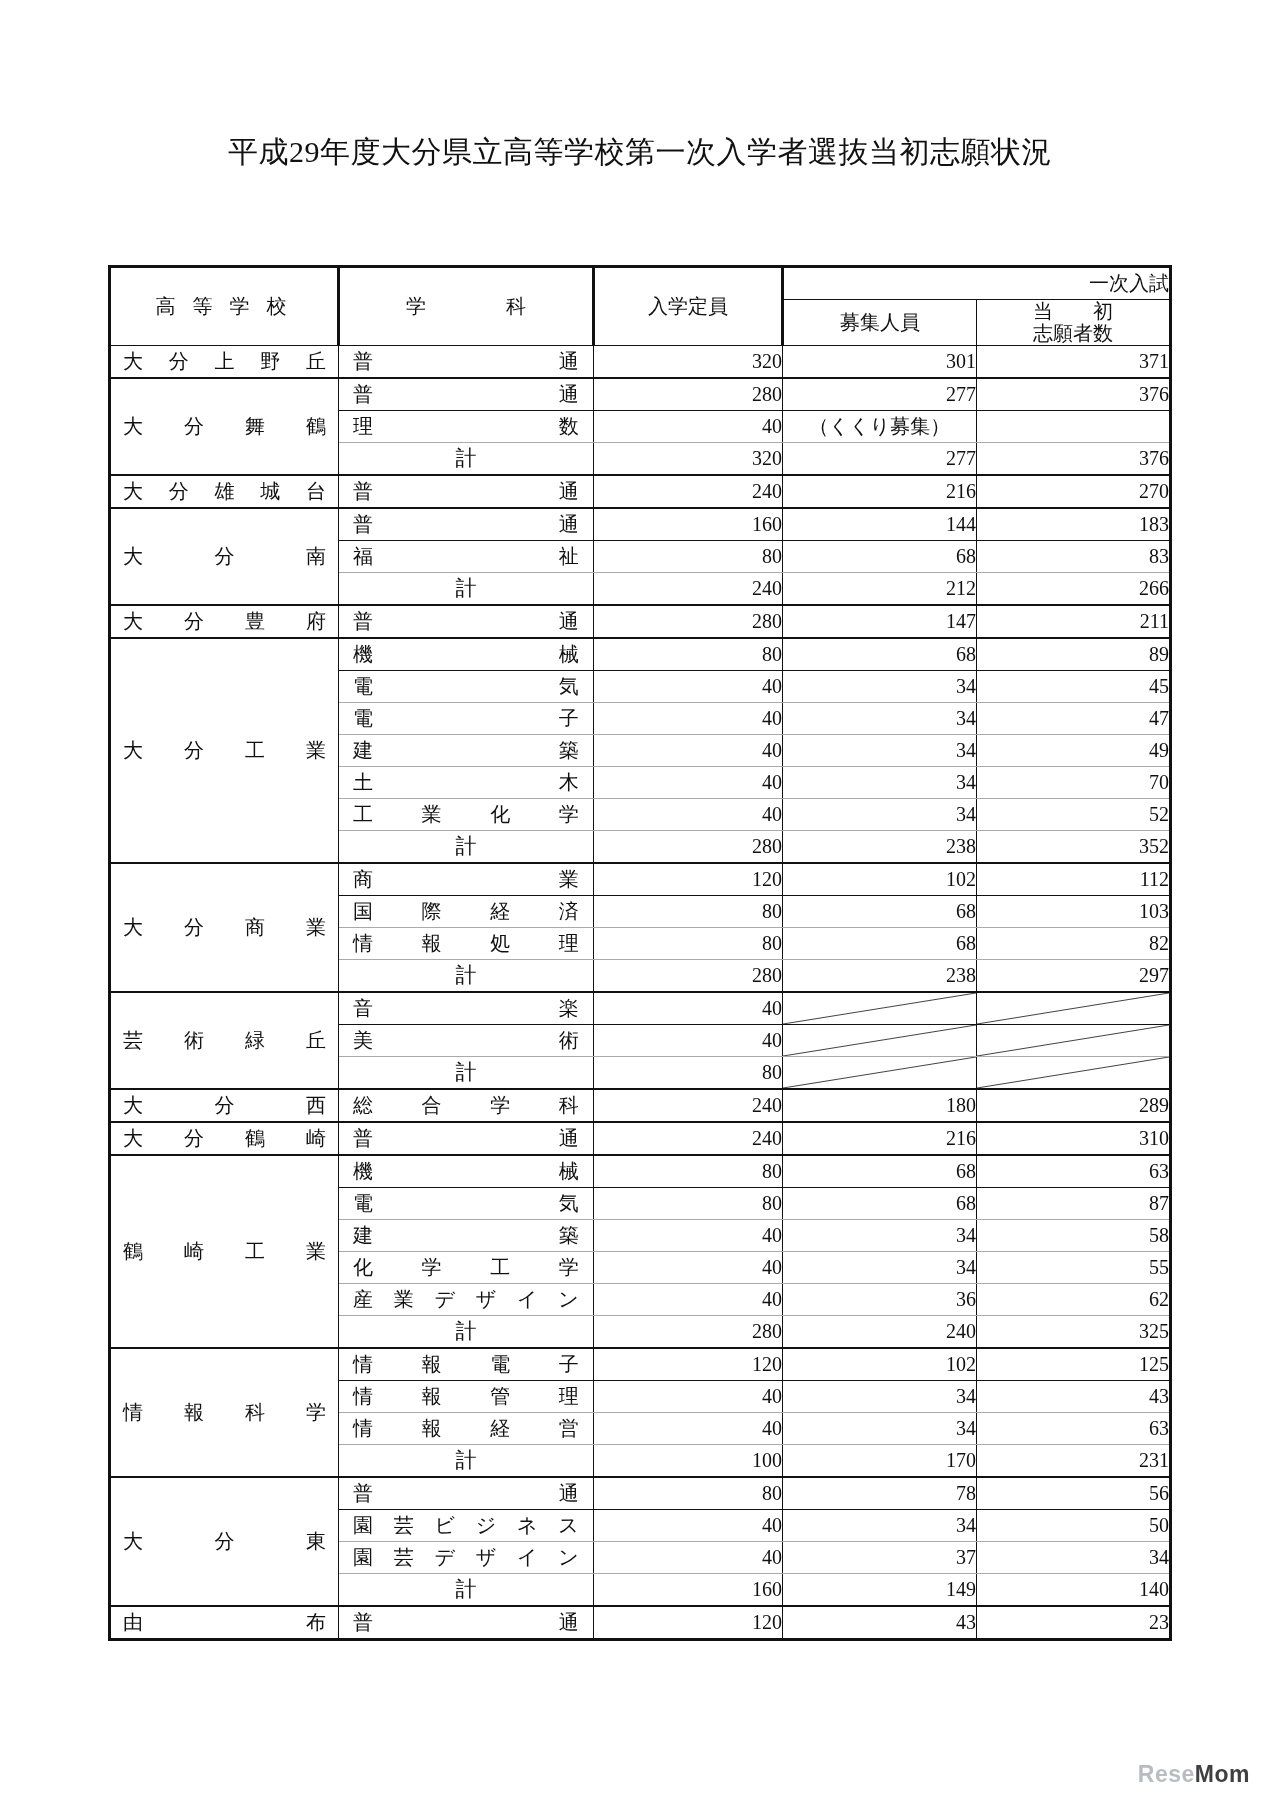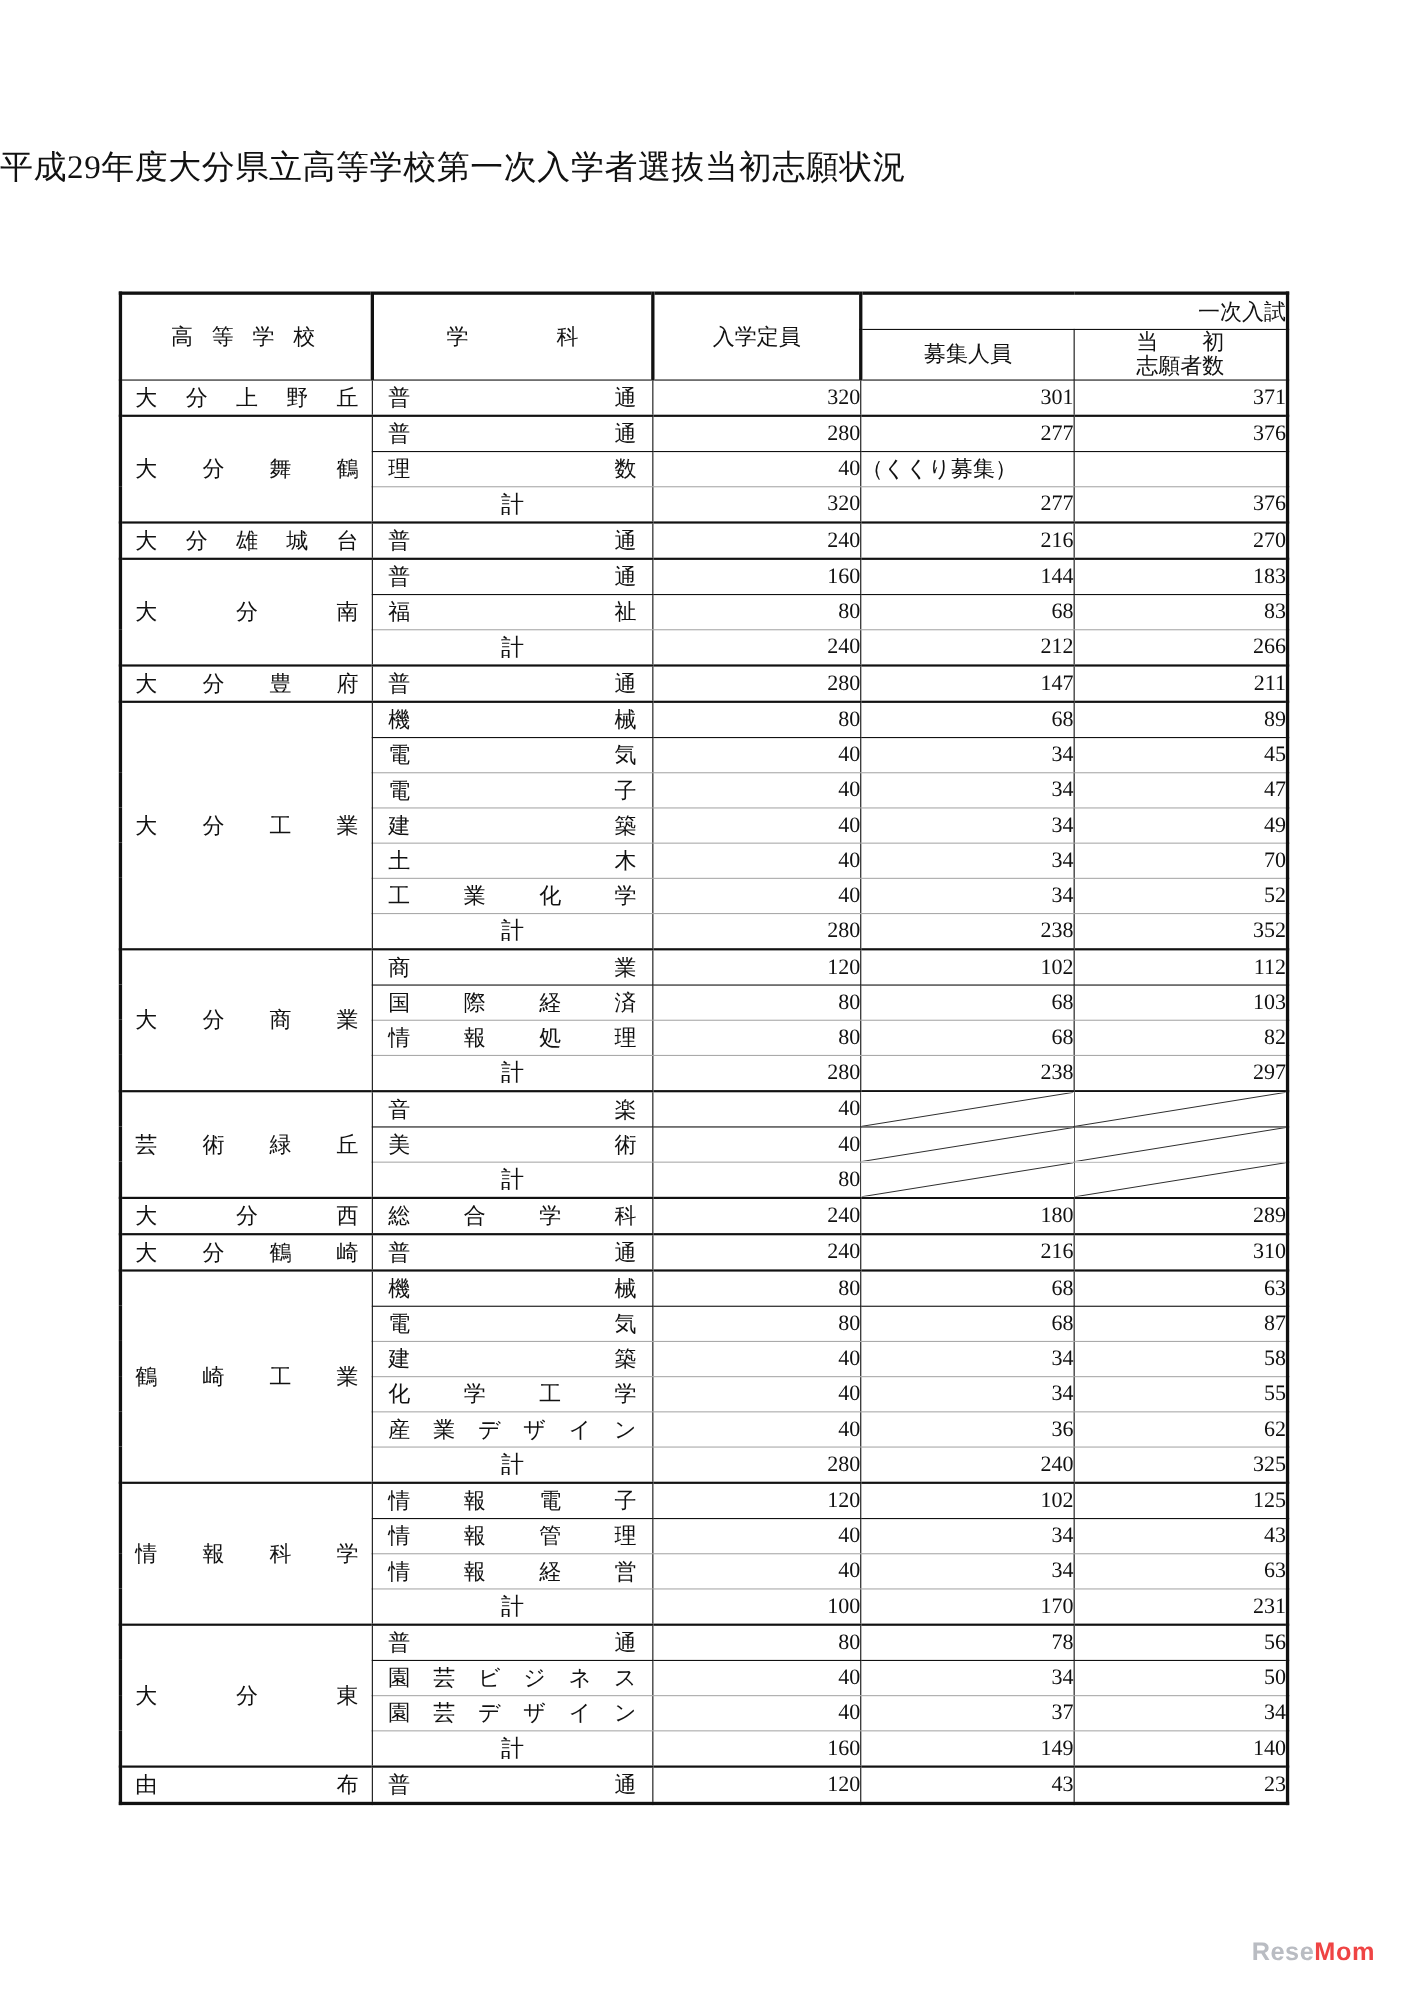--- a/index.html
+++ b/index.html
@@ -7,20 +7,21 @@
     width:1280px;height:1810px;
     font-family:"Liberation Serif","DejaVu Serif",serif;
     color:#111;
     position:relative;
     overflow:hidden;
   }
   .page{position:relative;width:1280px;height:1810px;}
 
   .doc-title{
     position:absolute;top:132px;left:0;width:1280px;
+    text-align:center;
     font-size:30px;
     letter-spacing:0.5px;
     white-space:nowrap;
   }
 
   .subhead{
     position:absolute;top:228px;left:108px;width:1064px;
     height:34px;
   }
   .mode-label{
@@ -91,21 +92,21 @@
     padding:0 6px;
   }
   td.num{
     text-align:right;
     font-size:21px;
     padding-right:11px;
   }
   td.num.quota{border-right:1px solid #111;}
   td.cap{border-right:3px solid #111;}
   td.note{
-    text-align:left;
+    text-align:center;
     font-size:20px;
     padding-left:4px;
   }
 
   
   tr.inner > td{border-top:1px solid #aaa;border-bottom:1px solid #aaa;}
   
   tr.grpstart > td{border-top:2px solid #111;}
   
   tr.total > td{border-top:1px solid #111;border-bottom:2px solid #111;}
@@ -123,21 +124,21 @@
 
   
   td.slash{position:relative;overflow:hidden;}
   td.slash svg{position:absolute;inset:0;width:100%;height:100%;}
 
   .watermark{
     position:absolute;right:30px;bottom:22px;
     font-family:"Liberation Sans","DejaVu Sans",sans-serif;
     font-size:23px;color:#b9bcc2;font-weight:bold;letter-spacing:0.5px;
   }
-  .watermark .m{color:#ef4444;}
+  .watermark .m{color:#404040;}
 </style>
 </head>
 <body>
 
 <div class="page">
 
   <div class="doc-title">平成29年度大分県立高等学校第一次入学者選抜当初志願状況</div>
 
 
   <table class="main">

